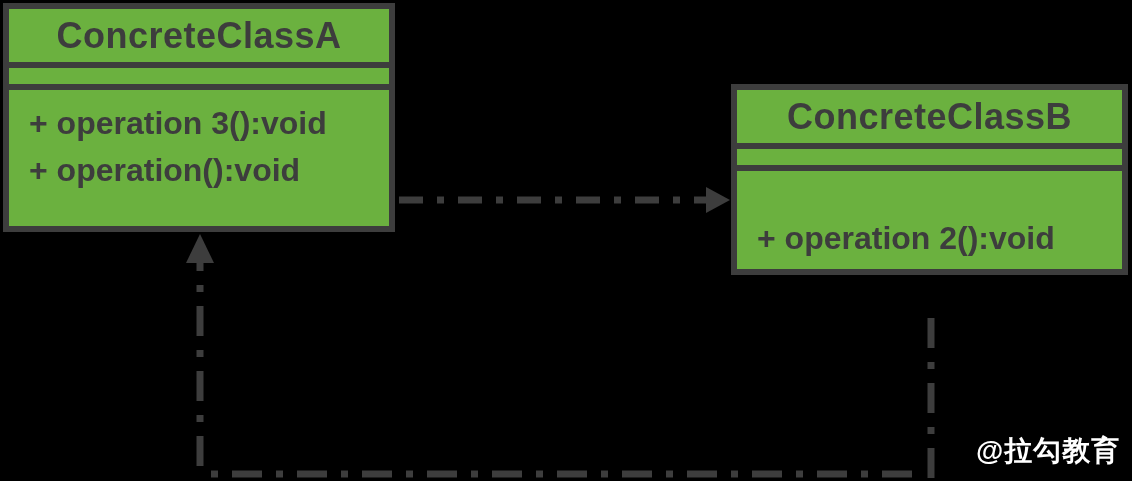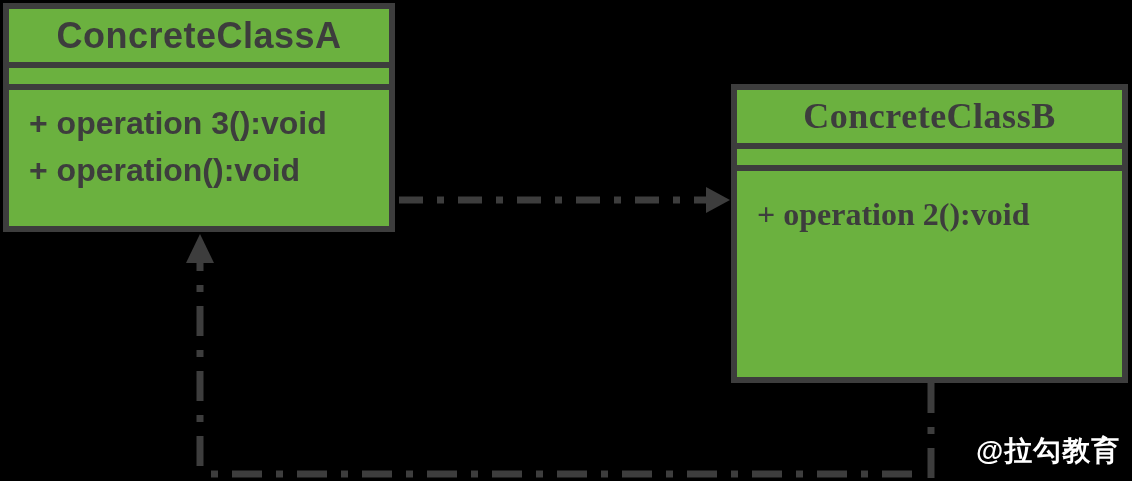--- a/index.html
+++ b/index.html
@@ -38,23 +38,23 @@
     height:16px;
     border-bottom:6px solid var(--line);
   }
   .class-methods{
     font-size:32px;
     font-weight:bold;
     line-height:47px;
     padding-left:20px;
   }
   .box-a .class-methods{padding-top:10px;}
-  .box-b .class-methods{padding-top:20px;}
+  .box-b .class-methods{padding-top:20px;margin-top:24px;}
   .box-a{left:3px;top:3px;width:392px;height:229px;}
-  .box-b{left:731px;top:84px;width:397px;height:299px;font-family:Liberation Serif, serif;}
+  .box-b{left:731px;top:84px;width:397px;height:191px;}
   .watermark{
     position:absolute;
     left:976px;top:424px;
     color:var(--wm);
     font-size:28px;
     font-weight:bold;
     letter-spacing:1px;
     white-space:nowrap;
     margin-top:8px;
   }

